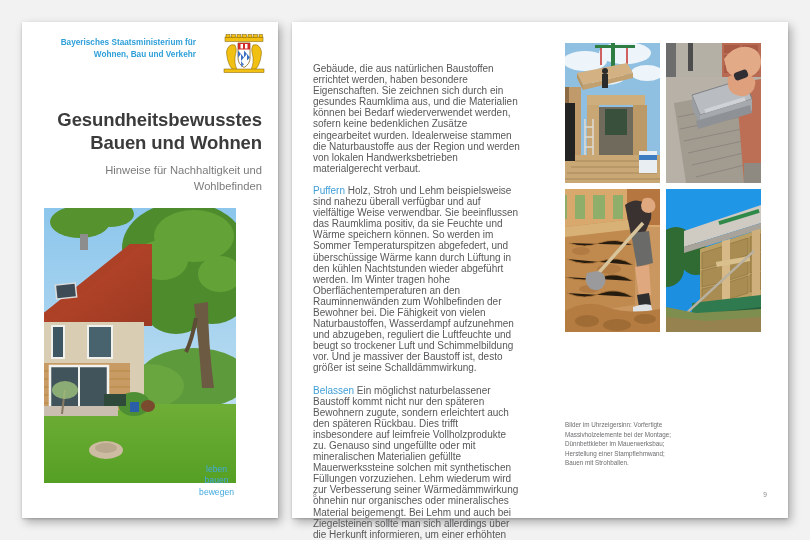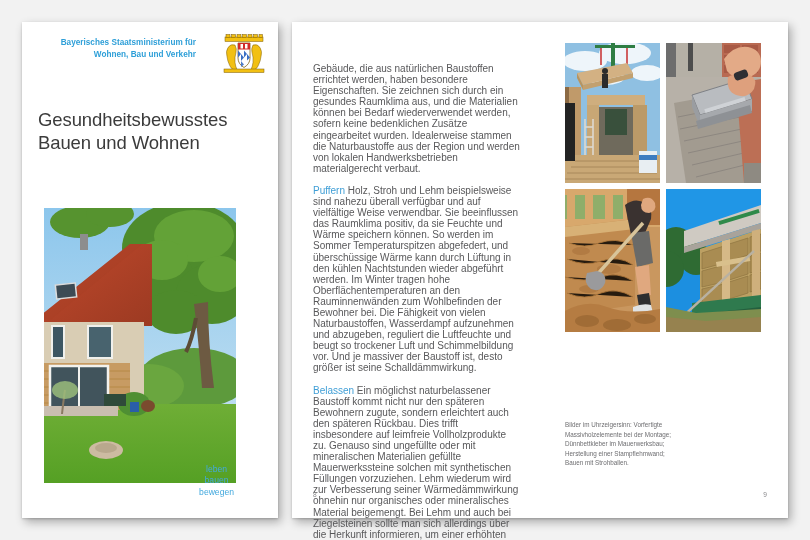--- a/index.html
+++ b/index.html
@@ -63,24 +63,25 @@
     width: 48px;
     height: 40px;
     flex: 0 0 auto;
   }
 
   .cover-title {
     position: absolute;
     left: 16px;
     right: 16px;
     top: 86px;
+    text-align: right;
     color: #3b3b3b;
     font-size: 18.5px;
     line-height: 23px;
-    font-weight: normal;
+    font-weight: bold;
     white-space: pre-line;
     letter-spacing: -0.1px;
   }
   .cover-subtitle {
     position: absolute;
     left: 16px;
     right: 16px;
     top: 141px;
     text-align: right;
     color: #7b7b7b;
@@ -224,20 +225,22 @@
           <path d="M66 22 q9 -3 14 5 q5 8 2 18 q-1 9 -5 17 q-2 6 -7 9 h-8 q3 -6 4 -14 q1 -11 -2 -20 q-2 -7 2 -15 z"></path>
         </g>
 
         <rect x="8" y="70" width="80" height="7" fill="#f2c012" stroke="#7a5a06" stroke-width="1"></rect>
       </svg>
     </div>
 
     <div class="cover-title">Gesundheitsbewusstes
 Bauen und Wohnen</div>
 
+    <div class="cover-subtitle">Hinweise für Nachhaltigkeit und
+Wohlbefinden</div>
 
     <div class="cover-photo">
       <svg viewBox="0 0 192 275" preserveAspectRatio="xMidYMid slice">
         <defs>
           <linearGradient id="sky" x1="0" y1="0" x2="0" y2="1">
             <stop offset="0%" stop-color="#8cc6ec"></stop>
             <stop offset="100%" stop-color="#cfe6f3"></stop>
           </linearGradient>
           <linearGradient id="lawn" x1="0" y1="0" x2="0" y2="1">
             <stop offset="0%" stop-color="#6fae36"></stop>

